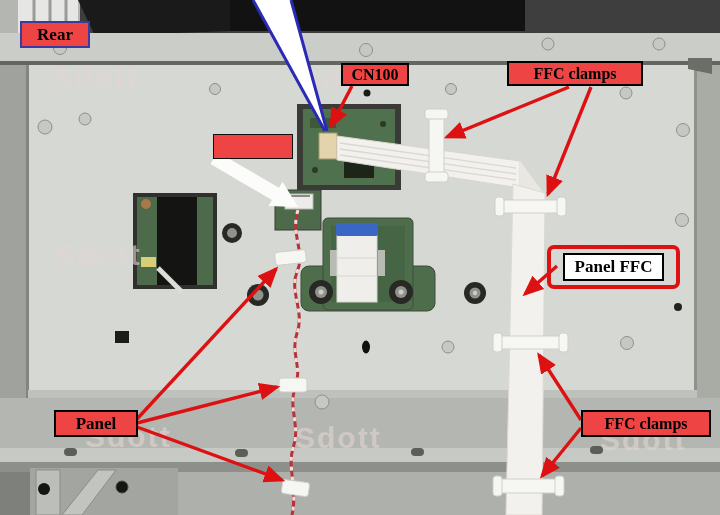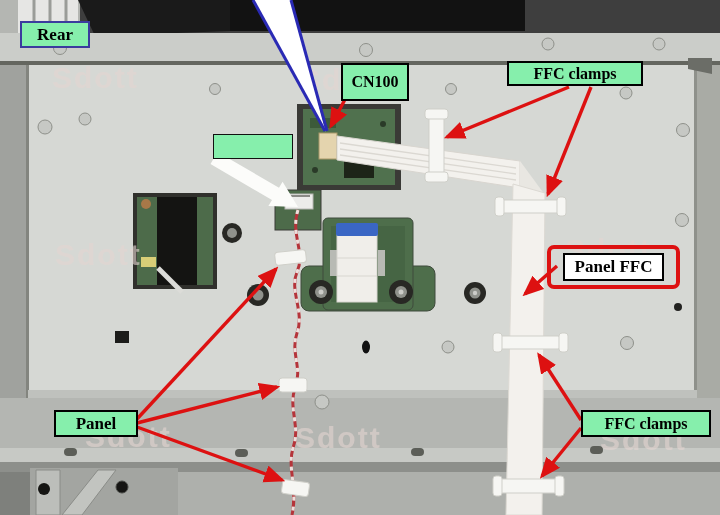--- a/index.html
+++ b/index.html
@@ -2,27 +2,27 @@
 <html><head>
 <meta charset="utf-8">
 <style>
   html,body { margin:0; padding:0; background:#fff; }
   #stage {
     position:relative; width:720px; height:515px; overflow:hidden;
     font-family:"Liberation Sans", sans-serif; background:#c9cbc7;
   }
   #scene { position:absolute; left:0; top:0; }
   .label {
-    position:absolute; box-sizing:border-box; background:#86efac;
+    position:absolute; box-sizing:border-box; background:#ef4444;
     border:2px solid #000; color:#000; display:flex; align-items:center;
     justify-content:center; font-family:"Liberation Serif", serif;
     font-weight:bold; font-size:16px; line-height:1; white-space:nowrap;
   }
   .label.rear   { left:20px;  top:21px;  width:70px;  height:27px; border-color:#3b3b9e; font-size:17px; }
-  .label.cn100  { left:341px; top:63px;  width:68px;  height:38px; }
+  .label.cn100  { left:341px; top:63px;  width:68px;  height:23px; }
   .label.ffctop { left:507px; top:61px;  width:136px; height:25px; }
   .label.blank  { left:213px; top:134px; width:80px;  height:25px; border-width:1px; border-color:#111; }
   .label.clamps { left:54px;  top:410px; width:84px;  height:27px; font-size:17px; }
   .label.ffcbot { left:581px; top:410px; width:130px; height:27px; }
   .panelffc-outer {
     position:absolute; left:547px; top:245px; width:133px; height:44px;
     box-sizing:border-box; border:4px solid #dd1111; border-radius:7px;
     display:flex; align-items:center; justify-content:center; padding:3px;
   }
   .panelffc-inner {

